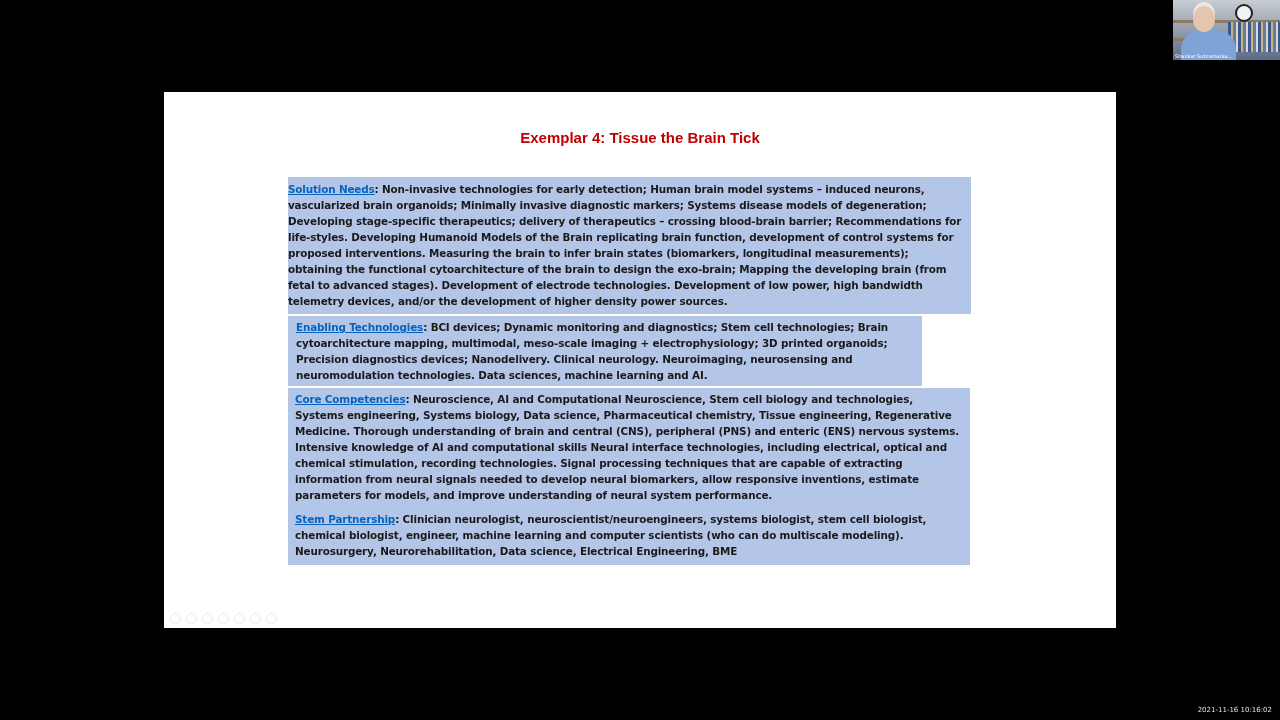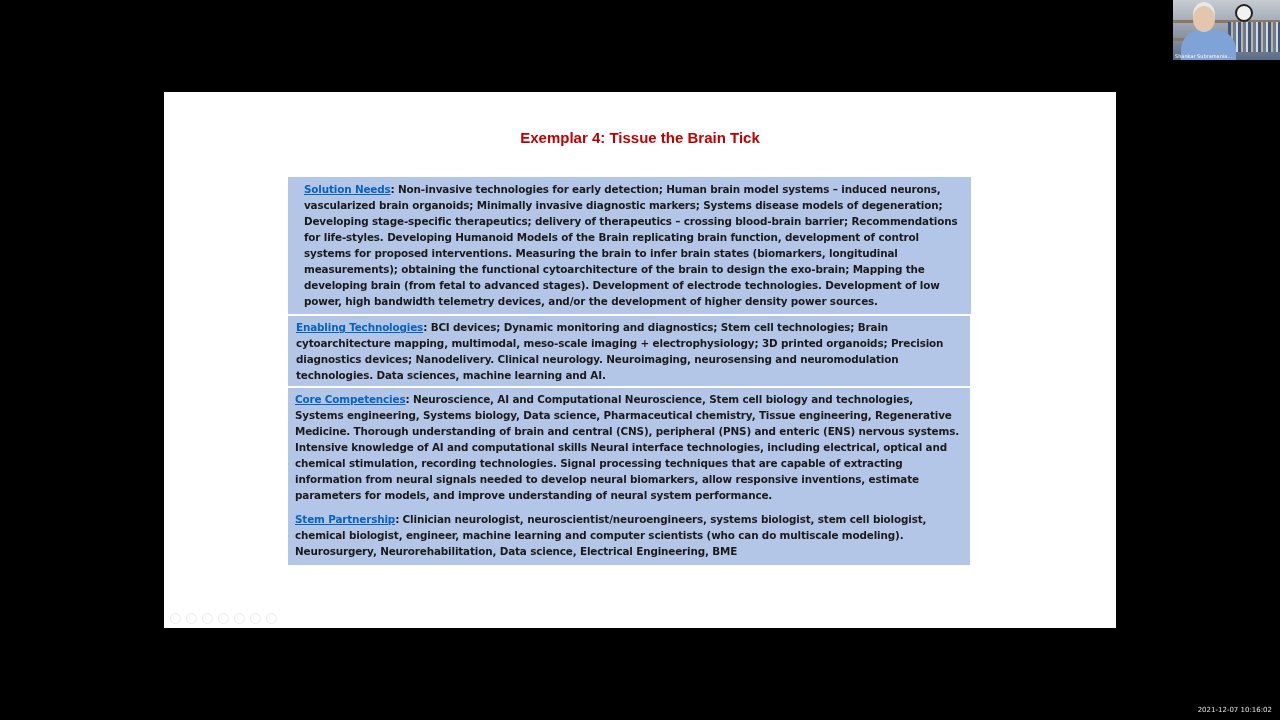--- a/index.html
+++ b/index.html
@@ -18,22 +18,22 @@
     font-family: "Liberation Sans", sans-serif;
   }
   .box {
     position: absolute; background: #b4c6e7;
     font-family: "DejaVu Sans", sans-serif; font-size: 10.4px; line-height: 16px;
     font-weight: bold; color: #1a1a1a; letter-spacing: -0.15px;
     box-sizing: border-box;
   }
   .box p { margin: 0; }
   .box .head { color: #0563c1; text-decoration: underline; font-weight: bold; }
-  .box-solution { left: 124px; top: 85px; width: 683px; height: 137px; padding: 4px 8px 0 16px; }
-  .box-enabling { left: 124px; top: 224px; width: 682px; height: 70px; padding: 3px 8px 16px 8px; }
+  .box-solution { left: 124px; top: 85px; width: 683px; height: 137px; padding: 4px 8px 0 0; }
+  .box-enabling { left: 124px; top: 224px; width: 634px; height: 70px; padding: 3px 8px 16px 8px; }
   .box-core { left: 124px; top: 296px; width: 682px; height: 177px; padding: 3px 7px 15px 7px; }
   .box-core .team { margin-top: 8px; }
   .slide-controls {
     position: absolute; left: 6px; bottom: 4px; display: flex; gap: 5px; opacity: 0.12;
   }
   .slide-controls span {
     width: 9px; height: 9px; border: 1px solid #555; border-radius: 50%; display: inline-block;
   }
   .video-thumb {
     position: absolute; left: 1173px; top: 0; width: 107px; height: 60px;
@@ -101,13 +101,13 @@
 <div class="video-thumb">
   <div class="shelf" style="top:20px"></div>
   <div class="shelf" style="top:38px"></div>
   <div class="books"></div>
   <div class="clock"></div>
   <div class="person-body"></div>
   <div class="person-head"></div>
   <div class="name">Shankar Subramania...</div>
 </div>
 
-<div class="timestamp">2021-12-07 10:16:02</div>
+<div class="timestamp">2021-11-16 10:16:02</div>
 
 </body></html>

